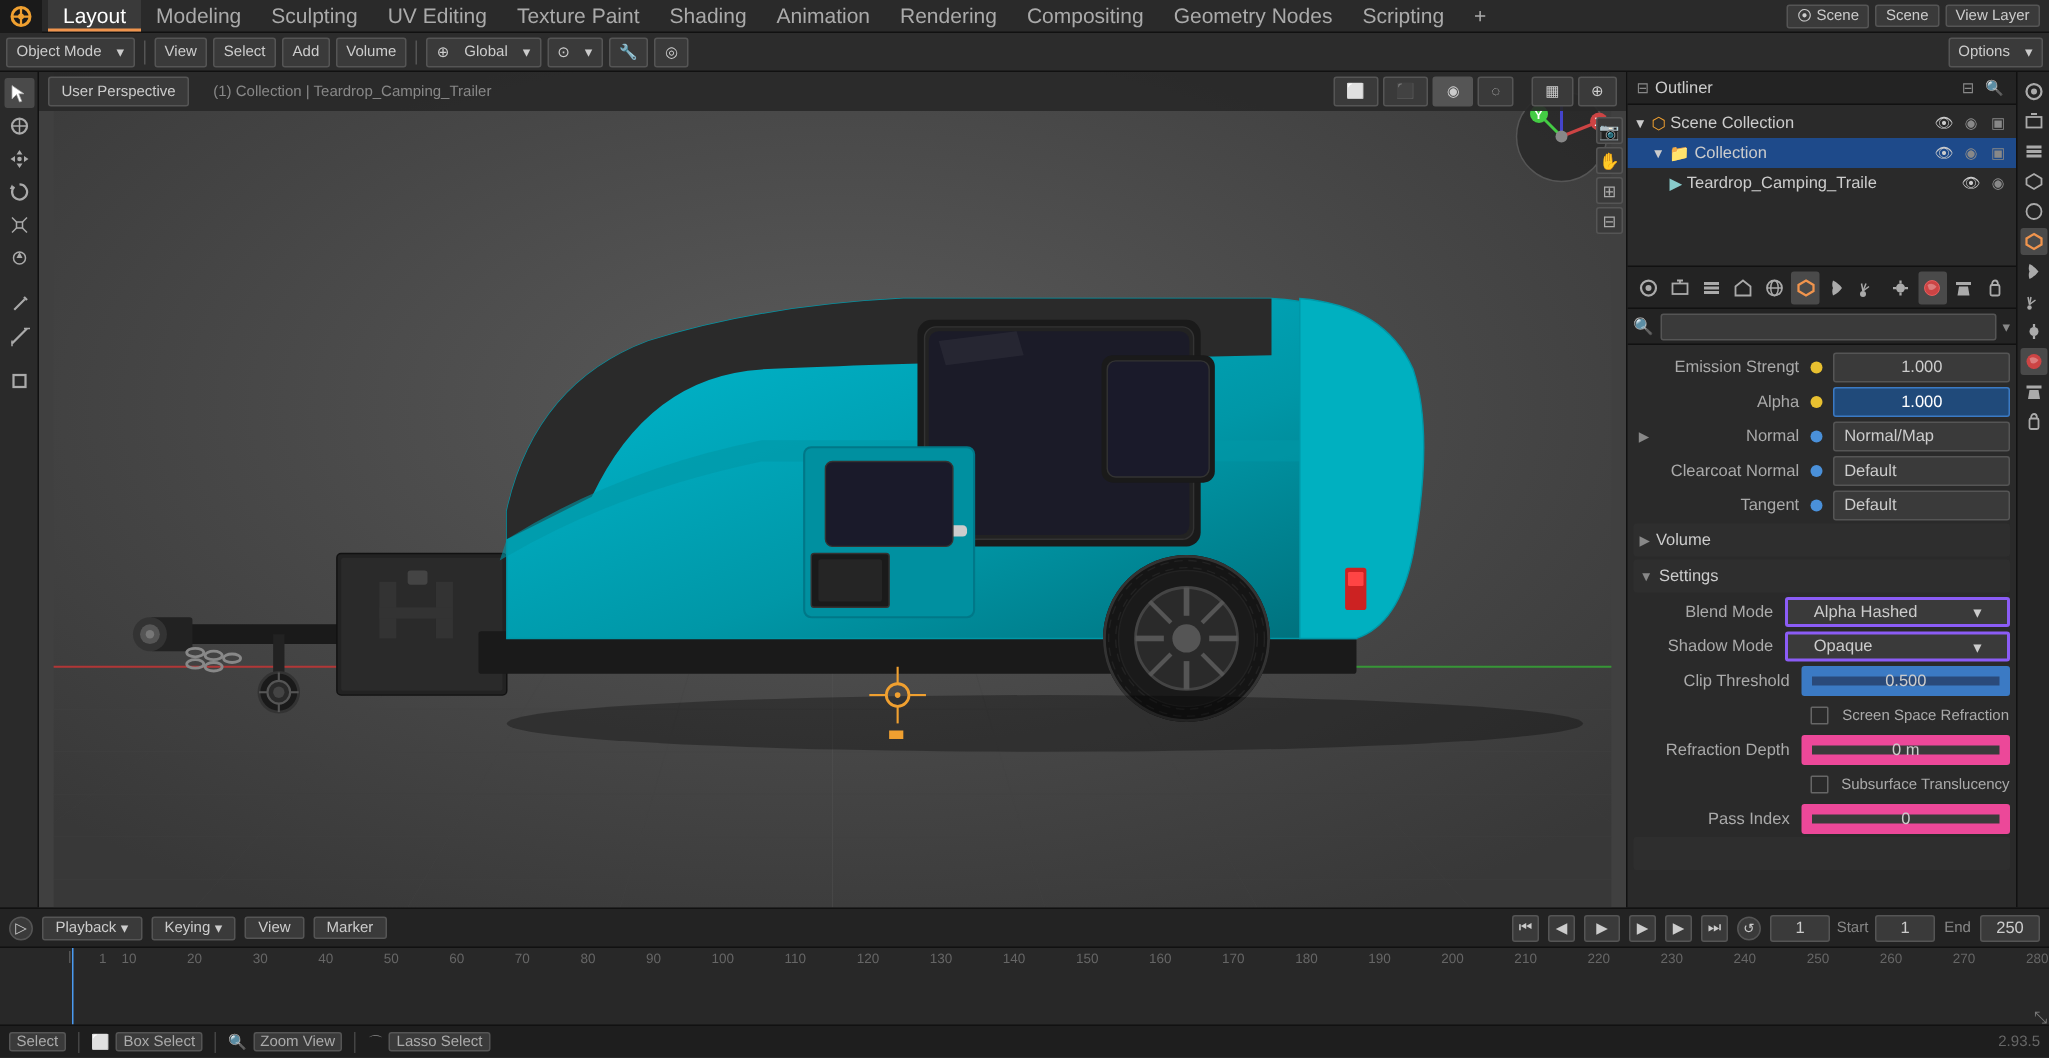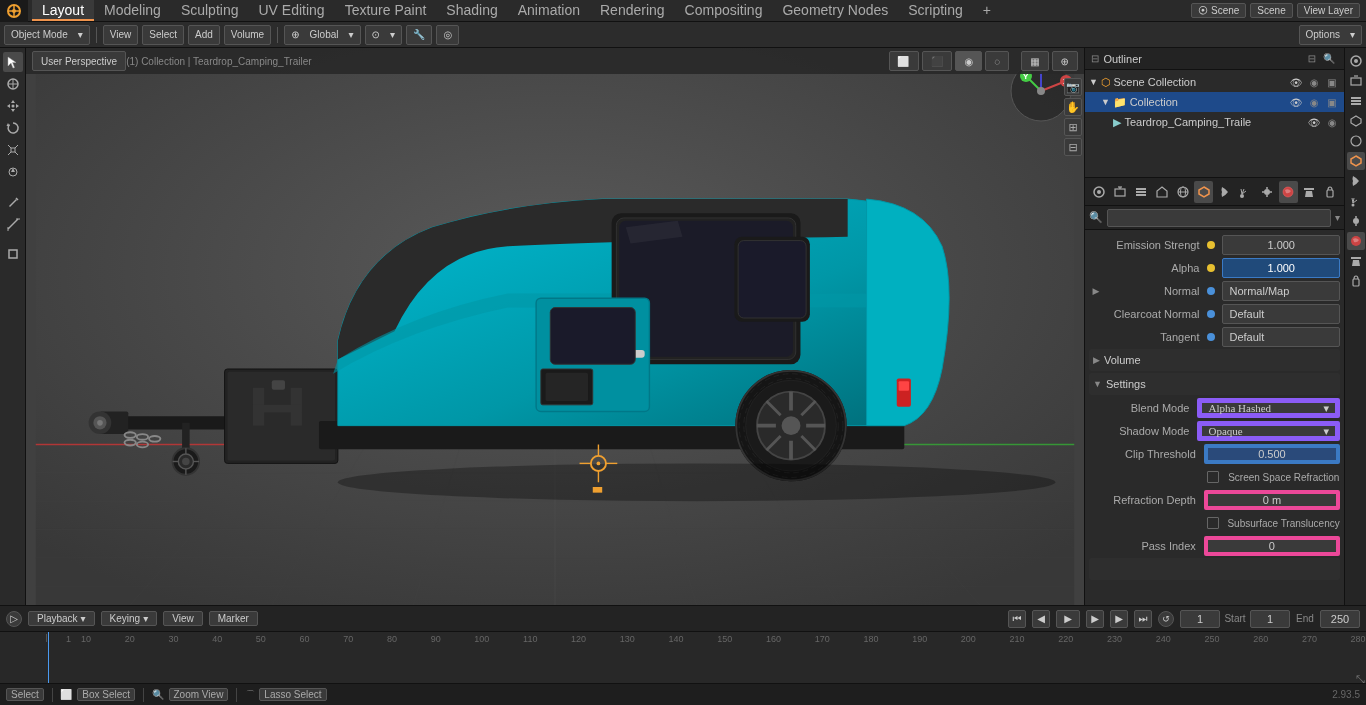--- a/index.html
+++ b/index.html
@@ -344,35 +344,34 @@
       display: flex;
       align-items: center;
       justify-content: center;
       font-size: 9px;
       cursor: pointer;
     }
     .prop-dropdown {
       flex: 1.2;
       height: 20px;
       background: #3a3a3a;
-      border: 5px solid #8b5cf6;
-      border-radius: 2px;
-      display: flex;
-      align-items: center;
-      padding: 0 6px;
+      border: 2px solid #8b5cf6;
+      border-radius: 2px;
+      display: flex;
+      align-items: center;
+      padding: 0 17px;
       font-size: 11px;
       cursor: pointer;
       justify-content: space-between;
-      font-family: Liberation Serif, serif;
     }
     .prop-number {
       flex: 1.2;
       height: 20px;
       background: #3a3a3a;
-      border: 4px solid #ec4899;
+      border: 7px solid #ec4899;
       border-radius: 2px;
       display: flex;
       align-items: center;
       justify-content: center;
       font-size: 11px;
     }
     .prop-number-blue {
       background: #2a4a7a;
       border-color: #3b7ac4;
     }
@@ -478,21 +477,21 @@
     .viewport-mode-bar {
       position: absolute;
       top: 0;
       left: 0;
       right: 0;
       height: 26px;
       background: rgba(40,40,40,0.9);
       display: flex;
       align-items: center;
       padding: 0 6px;
-      gap: 0;
+      gap: 16px;
       z-index: 5;
     }
     .mode-btn {
       background: #3a3a3a;
       border: 1px solid #555;
       color: #ccc;
       padding: 1px 8px;
       font-size: 10px;
       cursor: pointer;
       border-radius: 2px;

